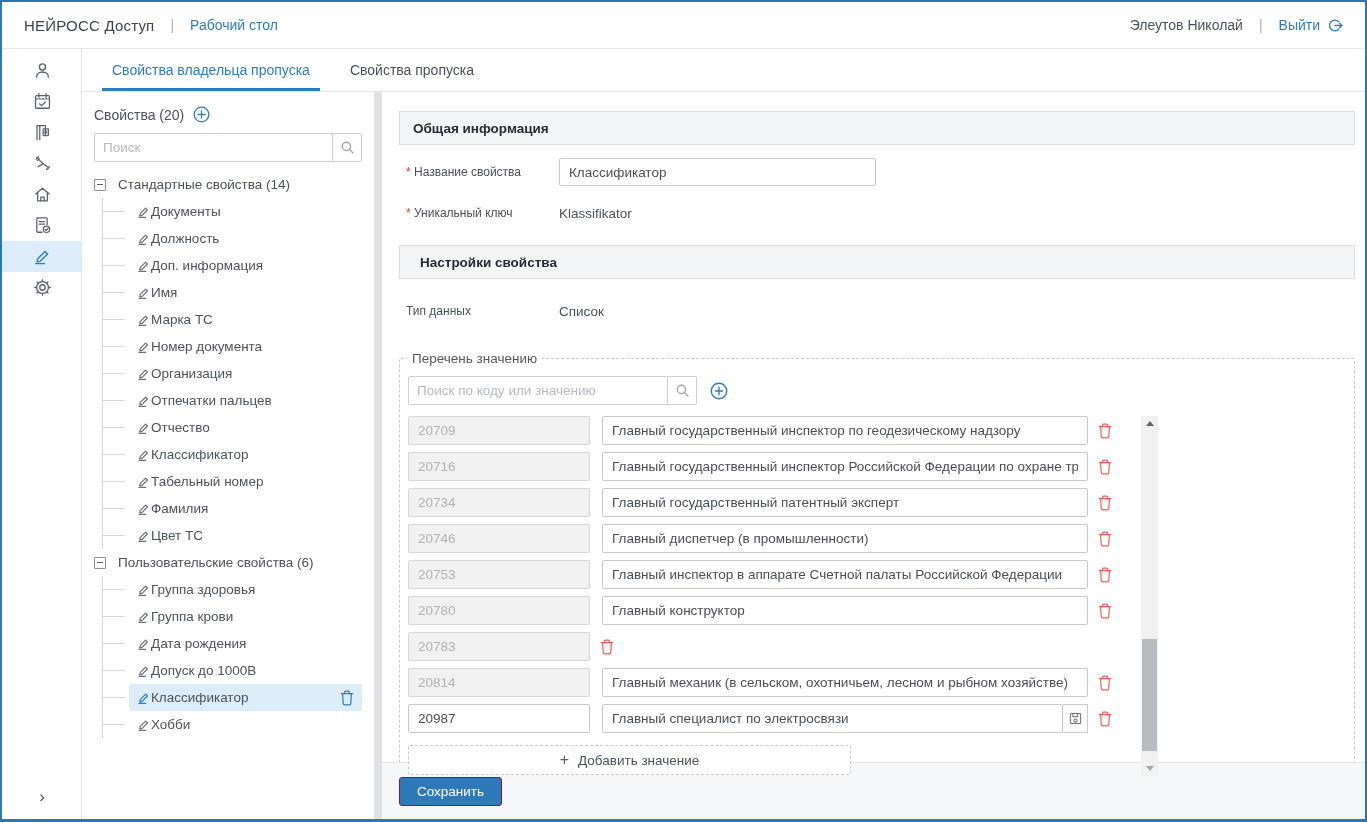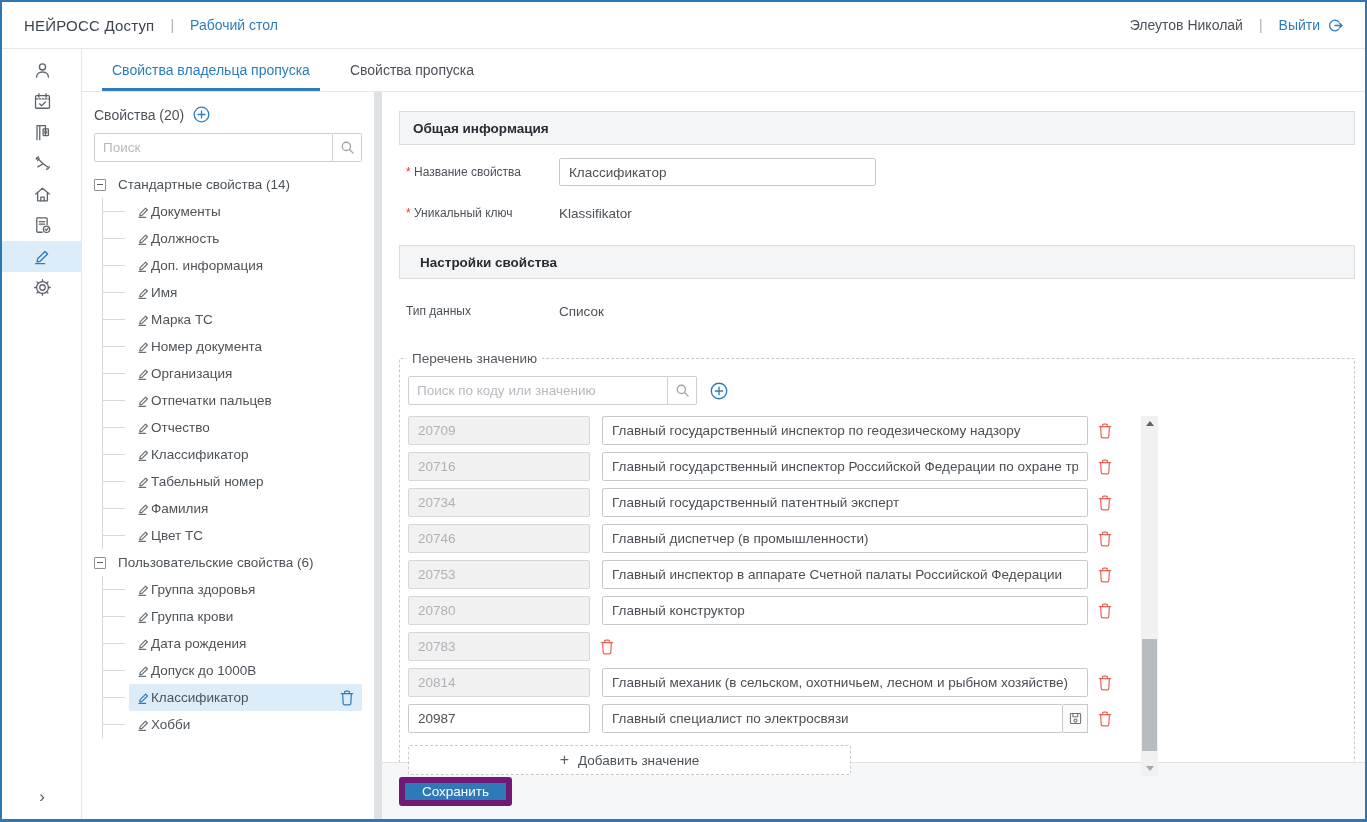--- a/index.html
+++ b/index.html
@@ -109,21 +109,21 @@
   .fake-scrollbar { position:absolute; top:0; right:0; width:17px; height:360px; background:#f1f1f1; }
   .sb-arrow { position:absolute; left:0; width:17px; height:15px; display:flex; align-items:center; justify-content:center; cursor:pointer; }
   .sb-arrow.up { top:0; }
   .sb-arrow.down { bottom:0; }
   .tri-up { width:0; height:0; border-left:4px solid transparent; border-right:4px solid transparent; border-bottom:5px solid #606468; }
   .tri-down { width:0; height:0; border-left:4px solid transparent; border-right:4px solid transparent; border-top:5px solid #a3a7ab; }
   .sb-thumb { position:absolute; left:1px; right:1px; top:62%; height:31%; background:#b9bcbf; cursor:pointer; }
 
   
   .form-footer { height:57px; border-top:1px solid #e0e2e4; background:#f6f7f8; display:flex; align-items:center; padding-left:17px; flex:none; }
-  .save-btn { height:29px; padding:0 17px; background:#2e7ab8; border:6px solid #701a75; border-radius:3px; color:#fff; font-size:13.5px; font-family:inherit; cursor:pointer; }
+  .save-btn { height:29px; padding:0 17px; background:#2e7ab8; border:1px solid #701a75; border-radius:3px; color:#fff; font-size:13.5px; font-family:inherit; cursor:pointer; }
 </style>
 </head>
 <body>
 
 <div class="app-header">
   <span class="app-title">НЕЙРОСС Доступ</span>
   <span class="hdr-sep">|</span>
   <a class="link">Рабочий стол</a>
   <div class="hdr-right">
     <span class="user-name">Элеутов Николай</span>

